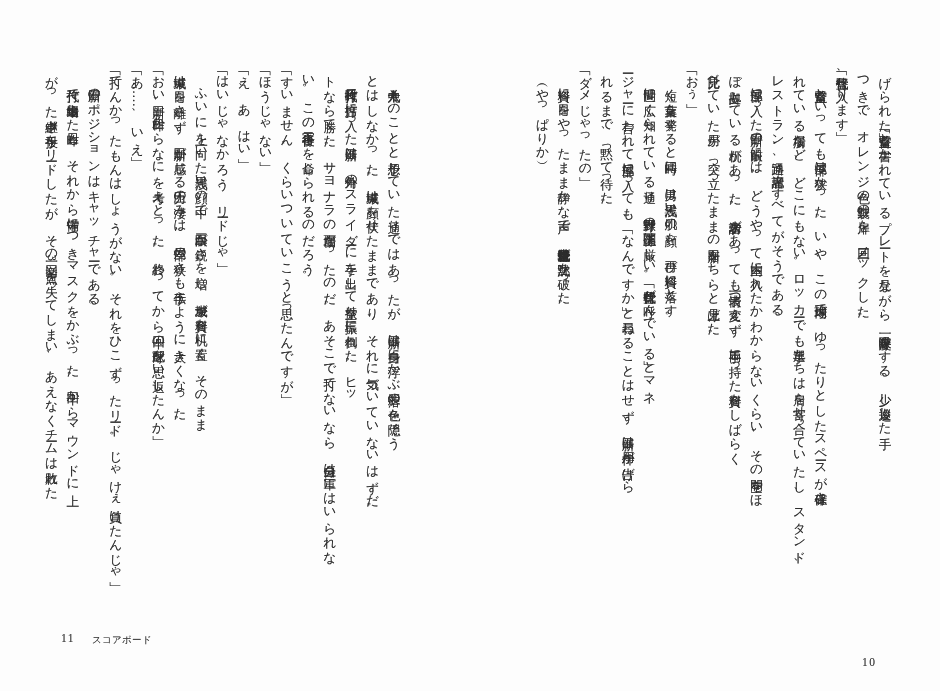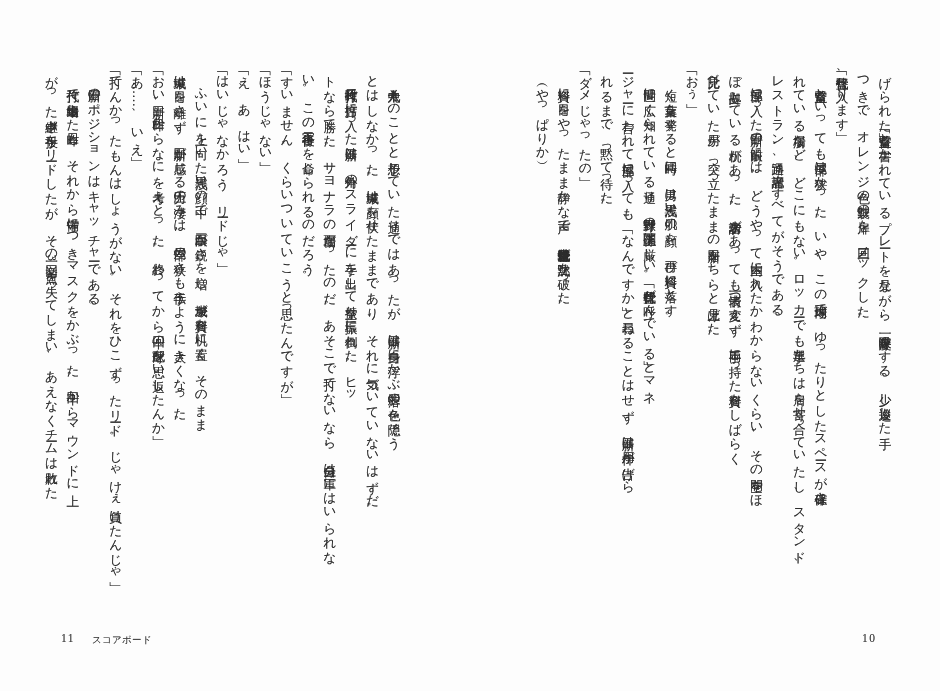--- a/index.html
+++ b/index.html
@@ -49,21 +49,21 @@
 
   .folio {
     position: absolute;
     top: 632px;
     font-size: 11.5px;
     letter-spacing: 1.5px;
     color: #3a3a3a;
     text-shadow: 0 0 0.3px rgba(40,40,40,0.4);
   }
   
-  .page-right .folio { left: 392px; }
+  .page-right .folio { left: 392px; margin-top: 24px; }
   .page-left  .folio { left: 61px; }
 
   .running-title {
     position: absolute;
     top: 634px;
     left: 92px;
     font-size: 9.5px;
     letter-spacing: 0.3px;
     color: #3a3a3a;
     text-shadow: 0 0 0.3px rgba(40,40,40,0.4);

